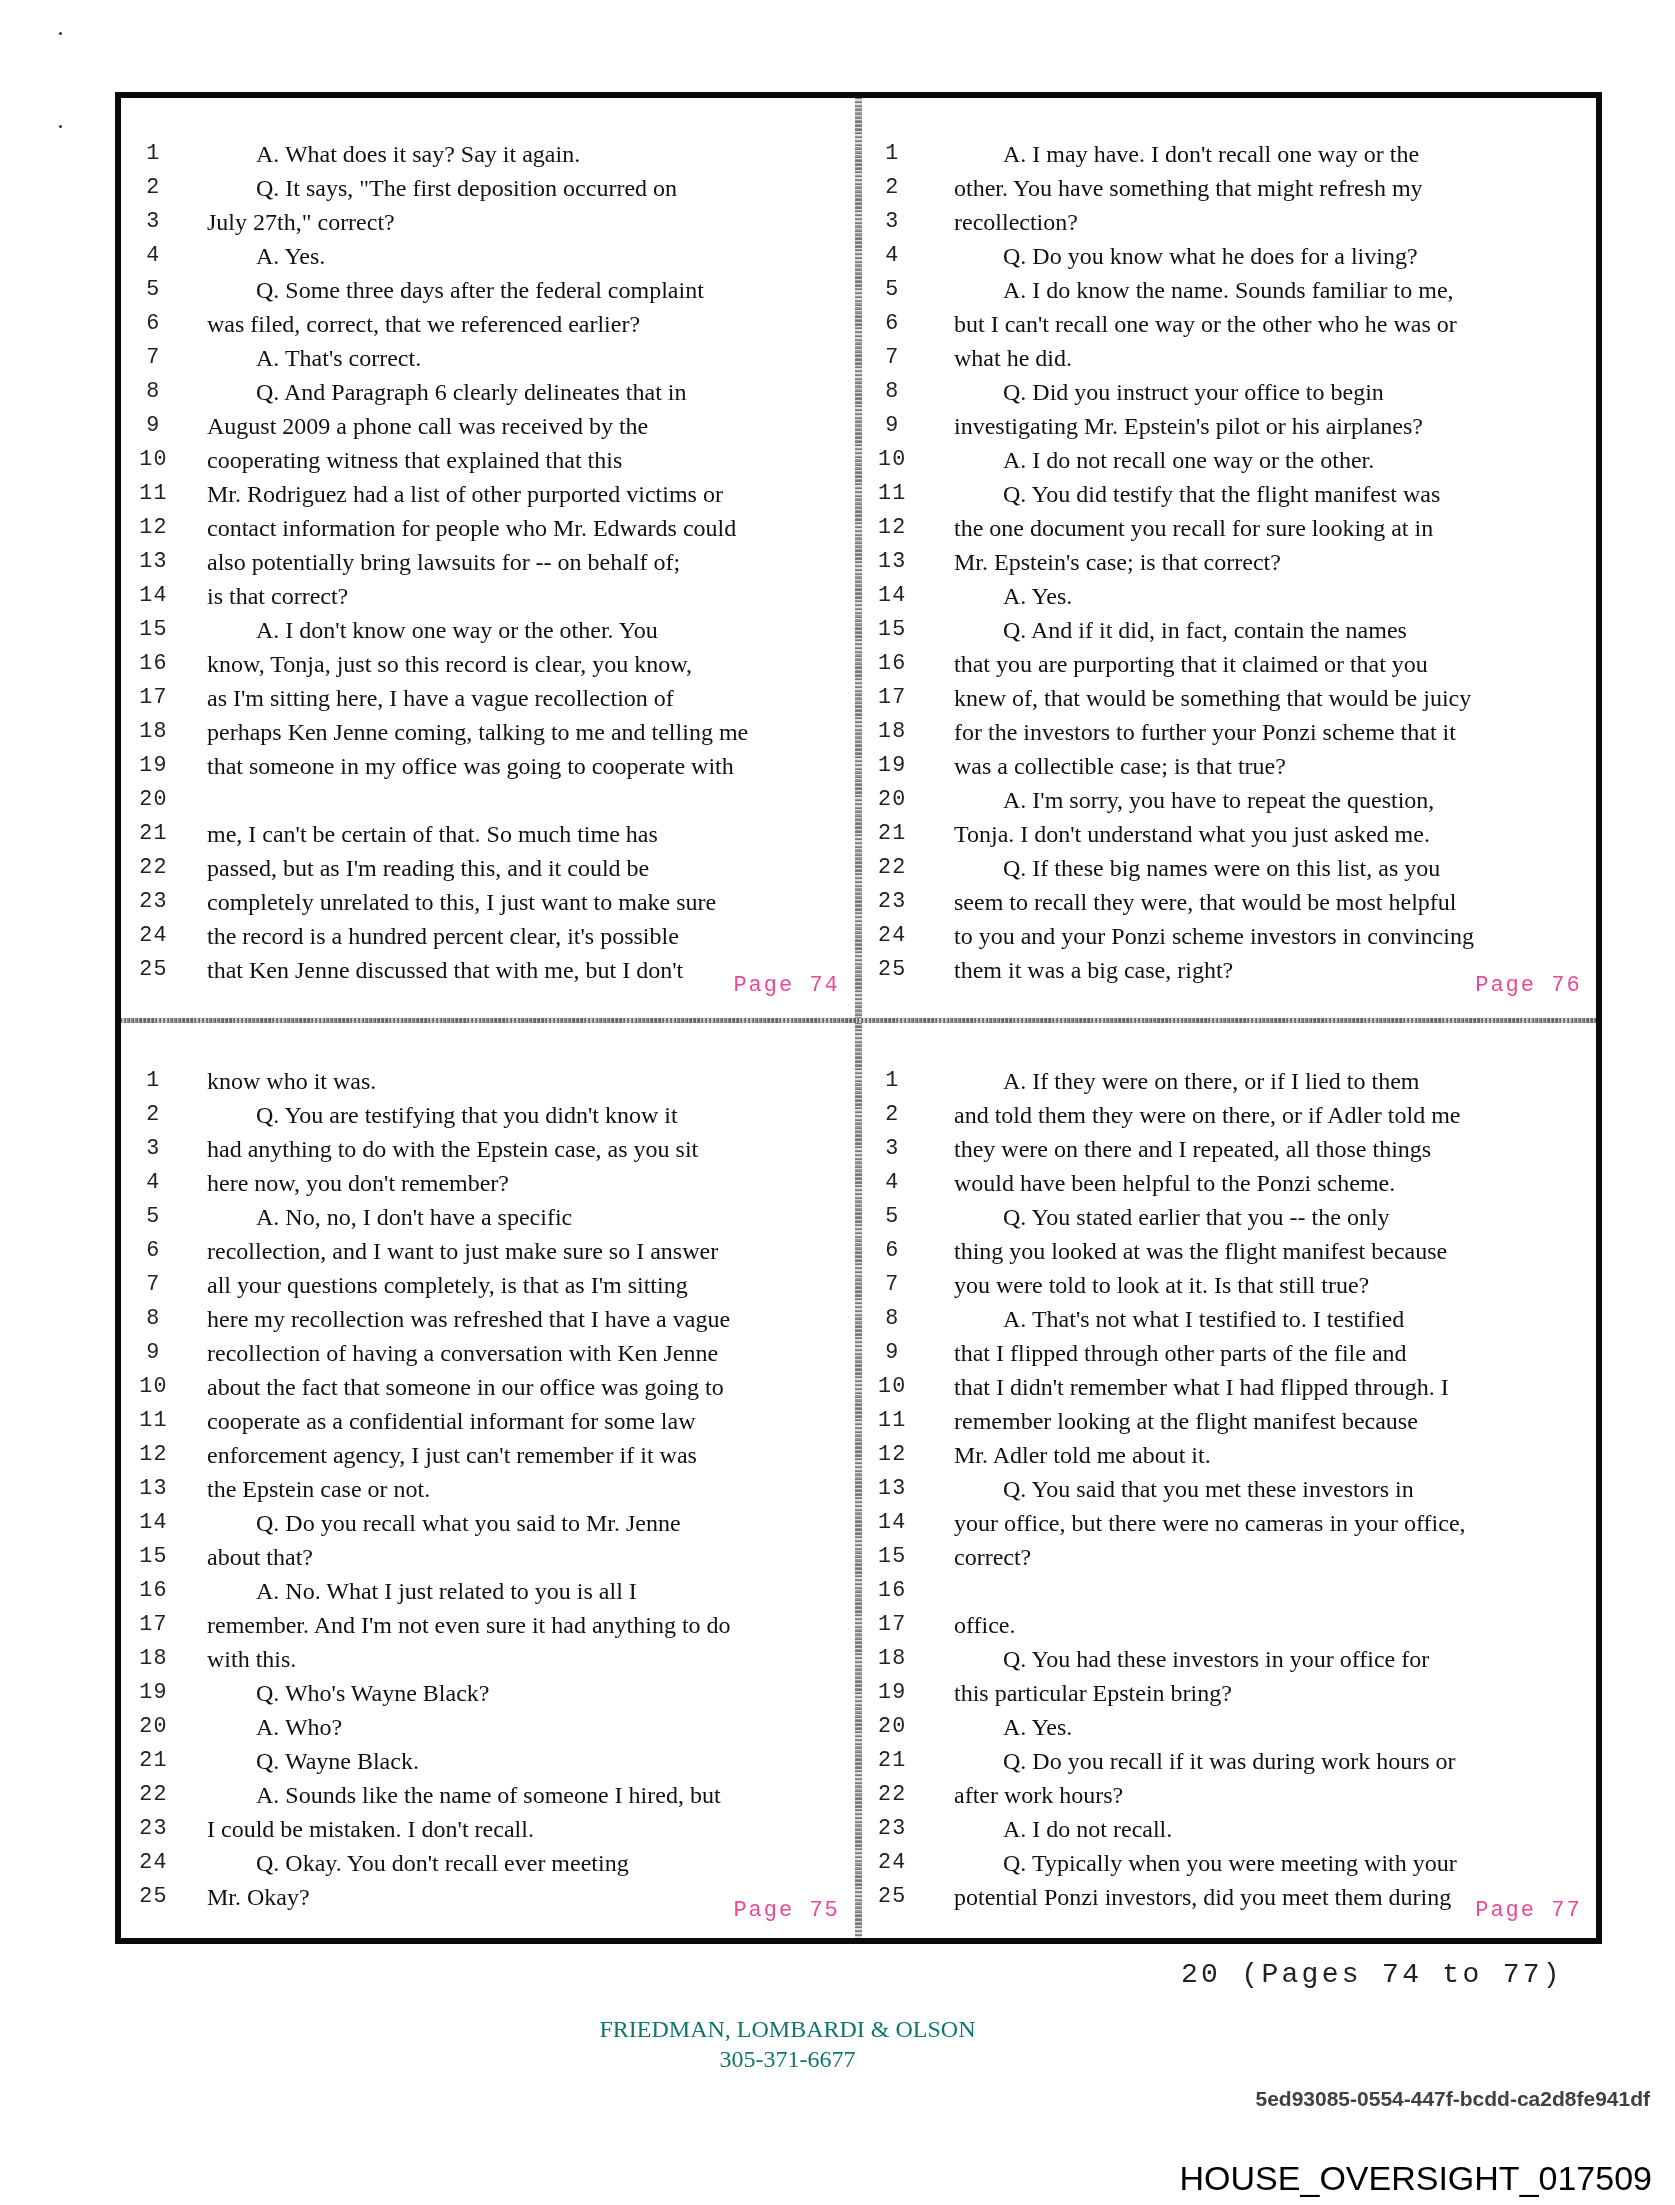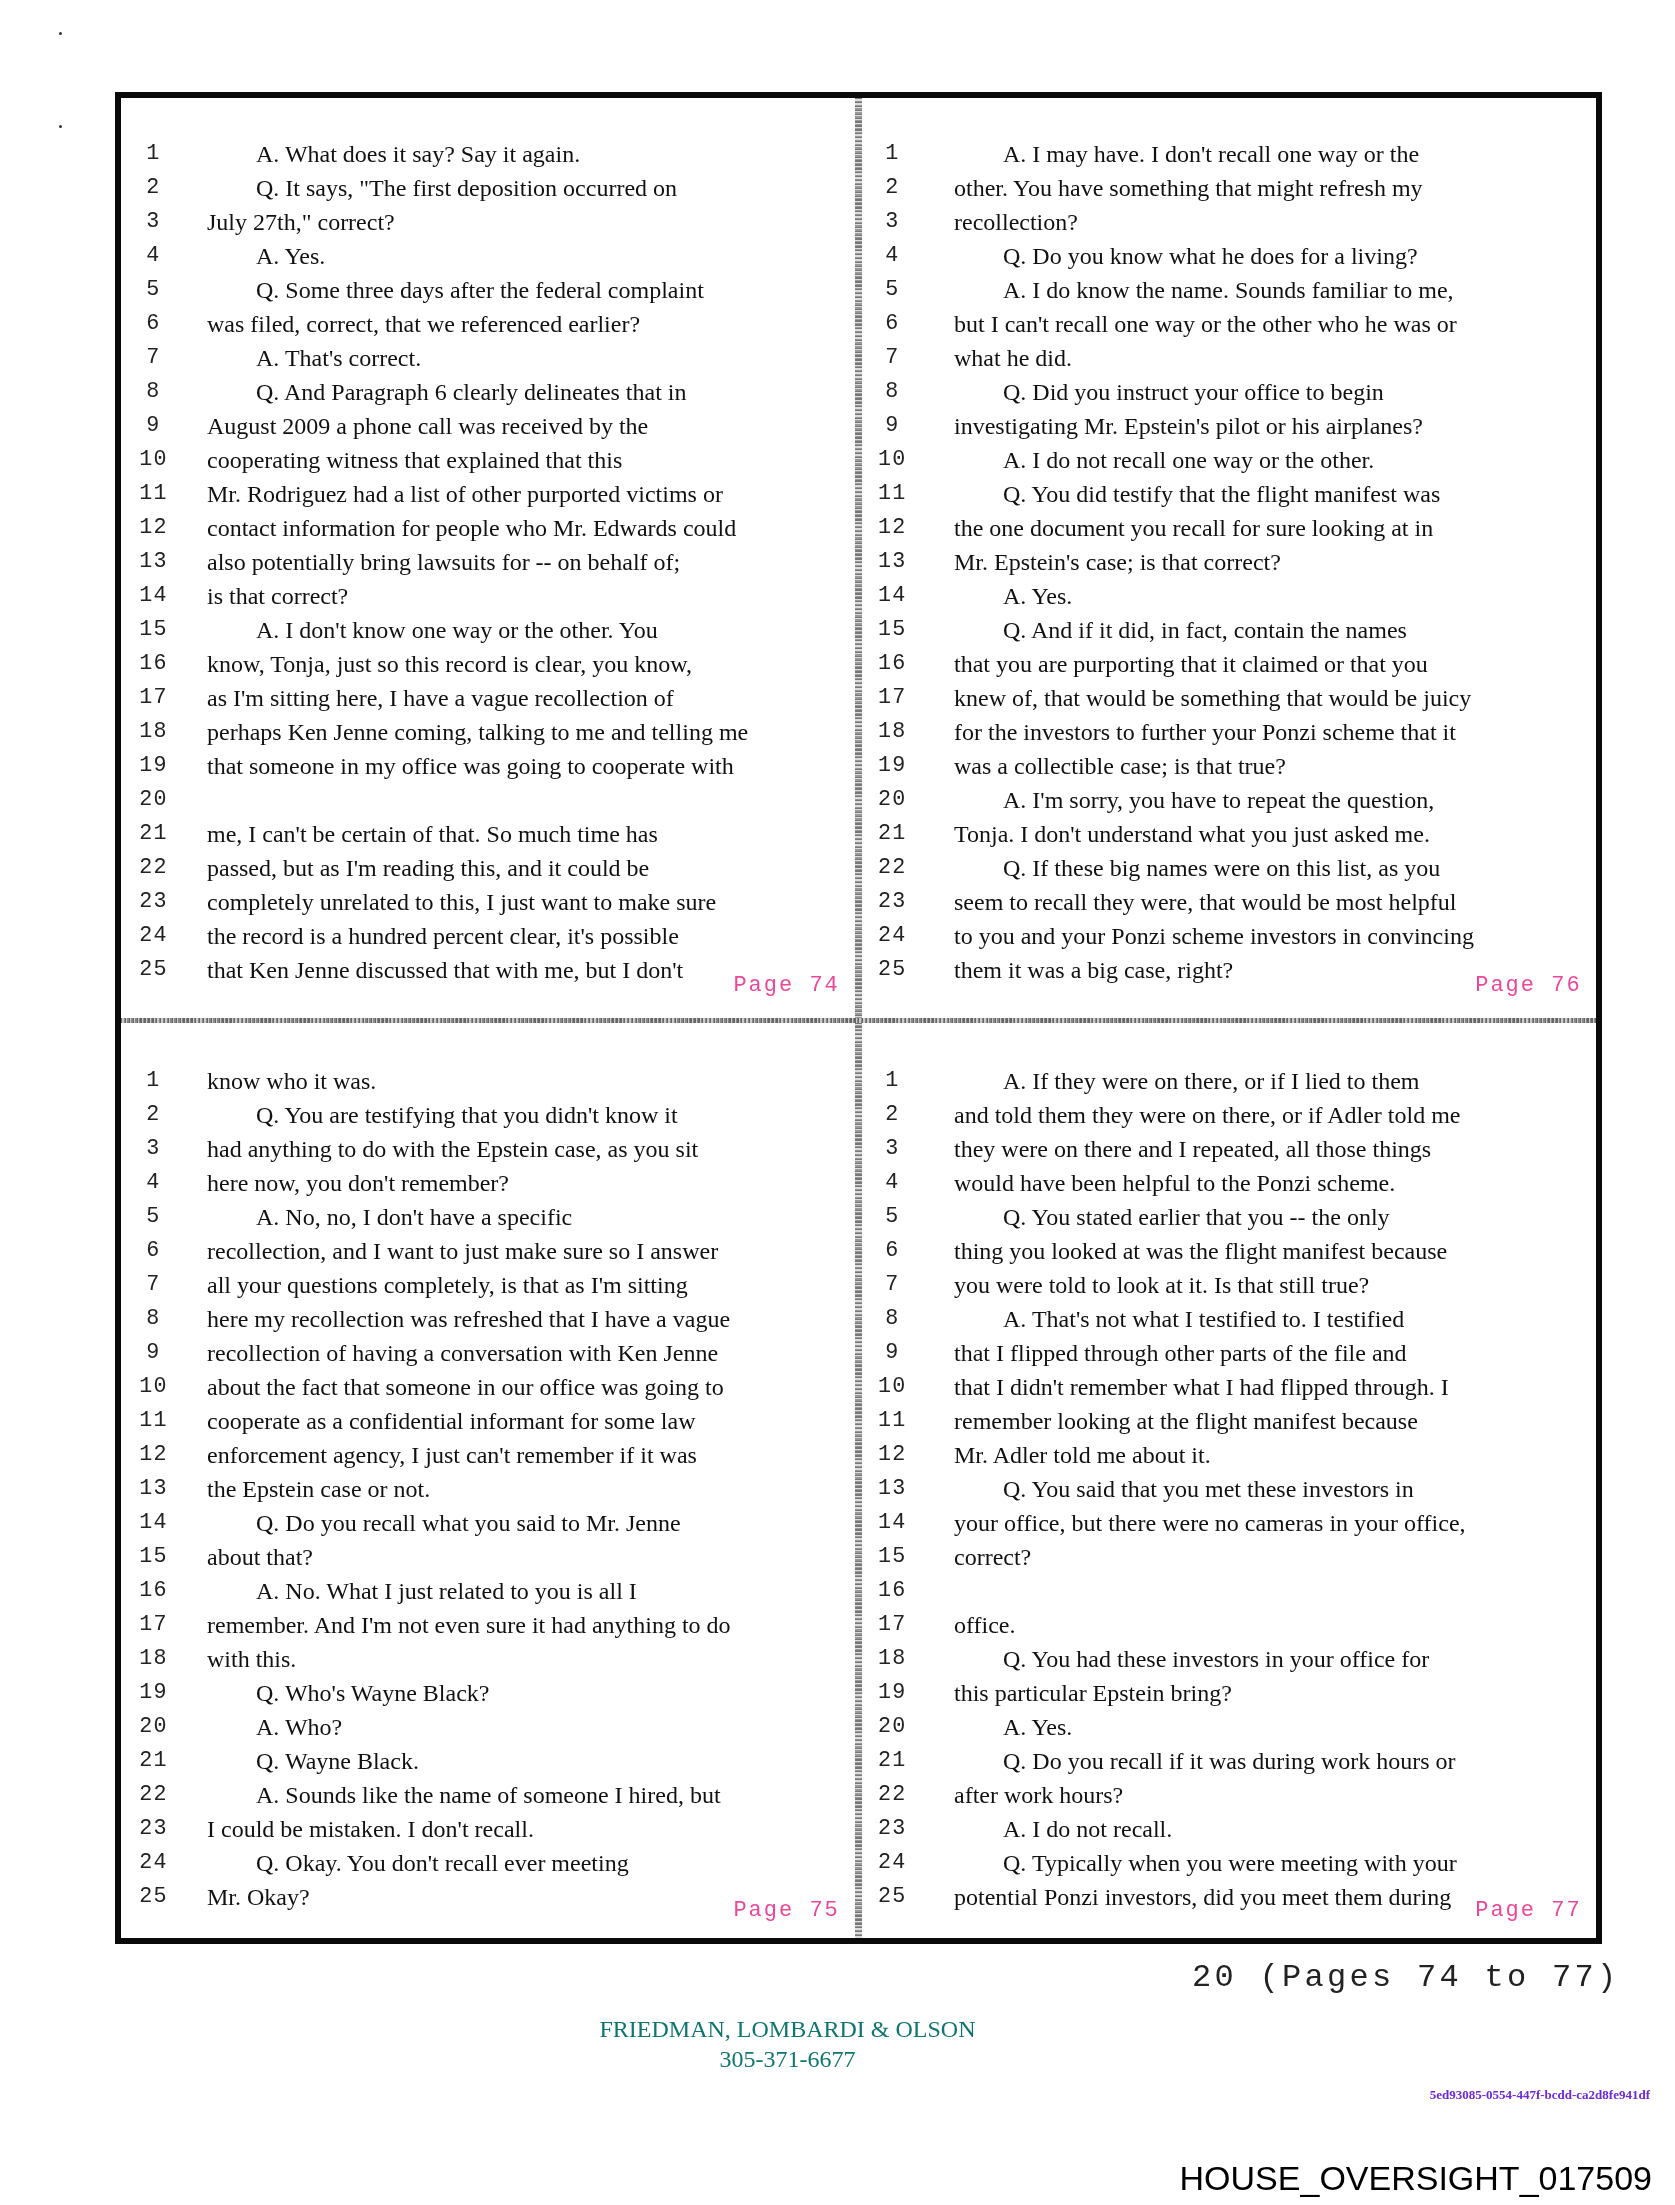--- a/index.html
+++ b/index.html
@@ -41,31 +41,31 @@
   .txt.indent { text-indent: 49px; }
   .pagelabel {
     position: absolute; right: 14.4px; bottom: 12px;
     font-family: "Liberation Mono", "DejaVu Sans Mono", monospace;
     font-size: 22px; letter-spacing: 2px; color: #ec4899;
   }
   .q-tl .pagelabel, .q-bl .pagelabel { right: 9.2px; }
   .footer-pages {
     position: absolute; left: 1181px; top: 1959px;
     font-family: "Liberation Mono", "DejaVu Sans Mono", monospace;
-    font-size: 32px; letter-spacing: 3.3px; color: #222; margin-left: 11px;
+    font-size: 28px; letter-spacing: 3.3px; color: #222;
   }
   .footer-firm {
     position: absolute; left: 558px; top: 2014px; width: 459px; text-align: center;
     font-family: "Liberation Serif", "DejaVu Serif", serif;
     font-size: 24px; line-height: 30px; color: #0f766e;
   }
   .footer-hash {
     position: absolute; right: 26px; top: 2087px;
-    font-family: Liberation Serif, serif;
-    font-weight: bold; font-size: 13px; color: #6d28d9;
+    font-family: Liberation Sans, sans-serif;
+    font-weight: bold; font-size: 21px; color: #404040;
   }
   .footer-bates {
     position: absolute; right: 24px; top: 2159px;
     font-family: "Liberation Sans", "DejaVu Sans", sans-serif;
     font-size: 34px; color: #000; letter-spacing: 0px;
   }
   .speck { position: absolute; width: 3.3px; height: 3.3px; background: #333; border-radius: 50%; }
 </style>
 </head>
 <body>

